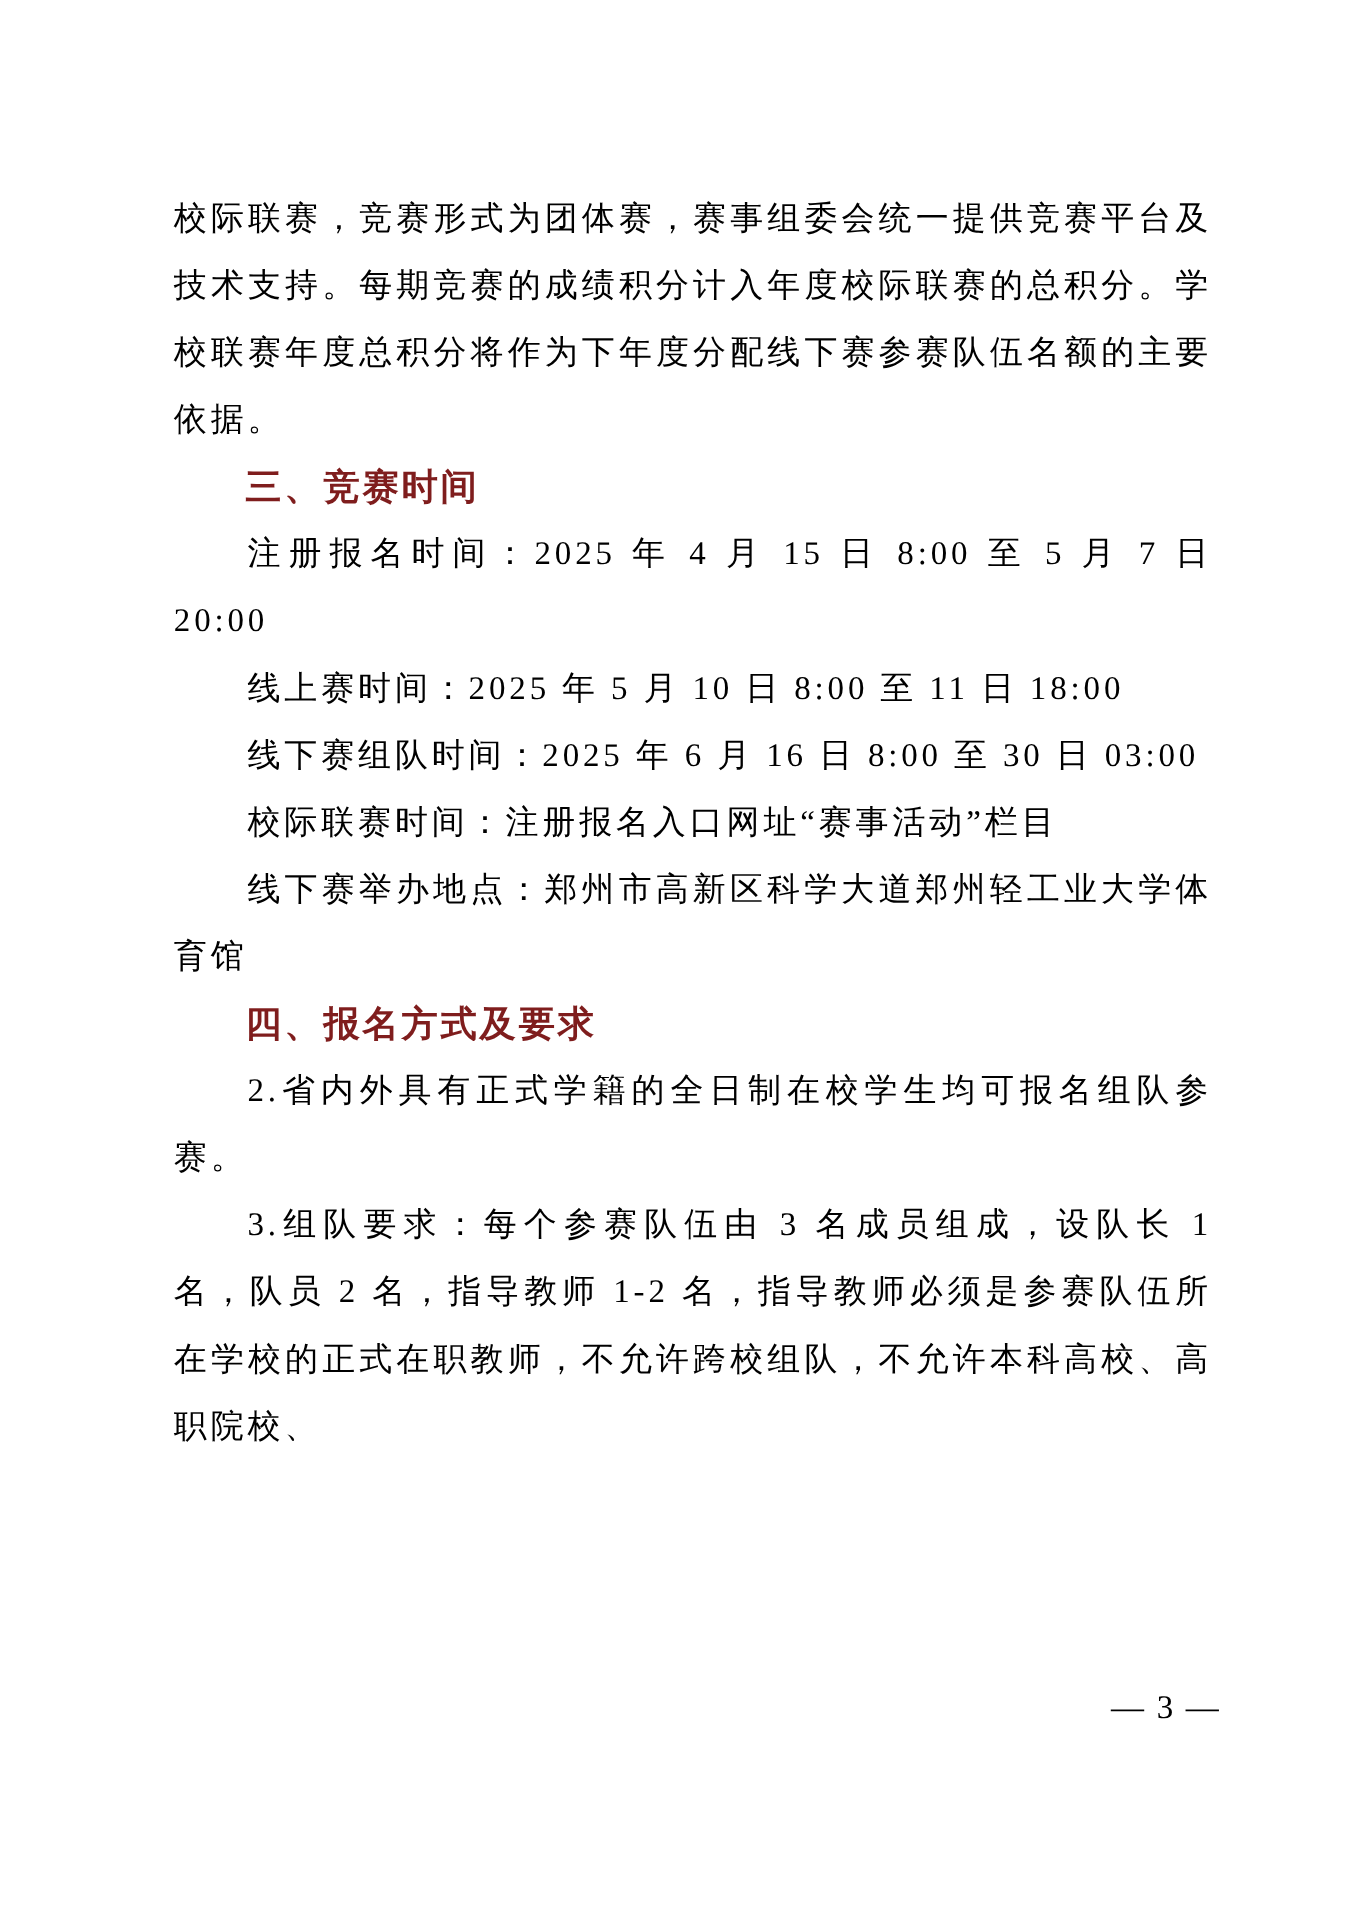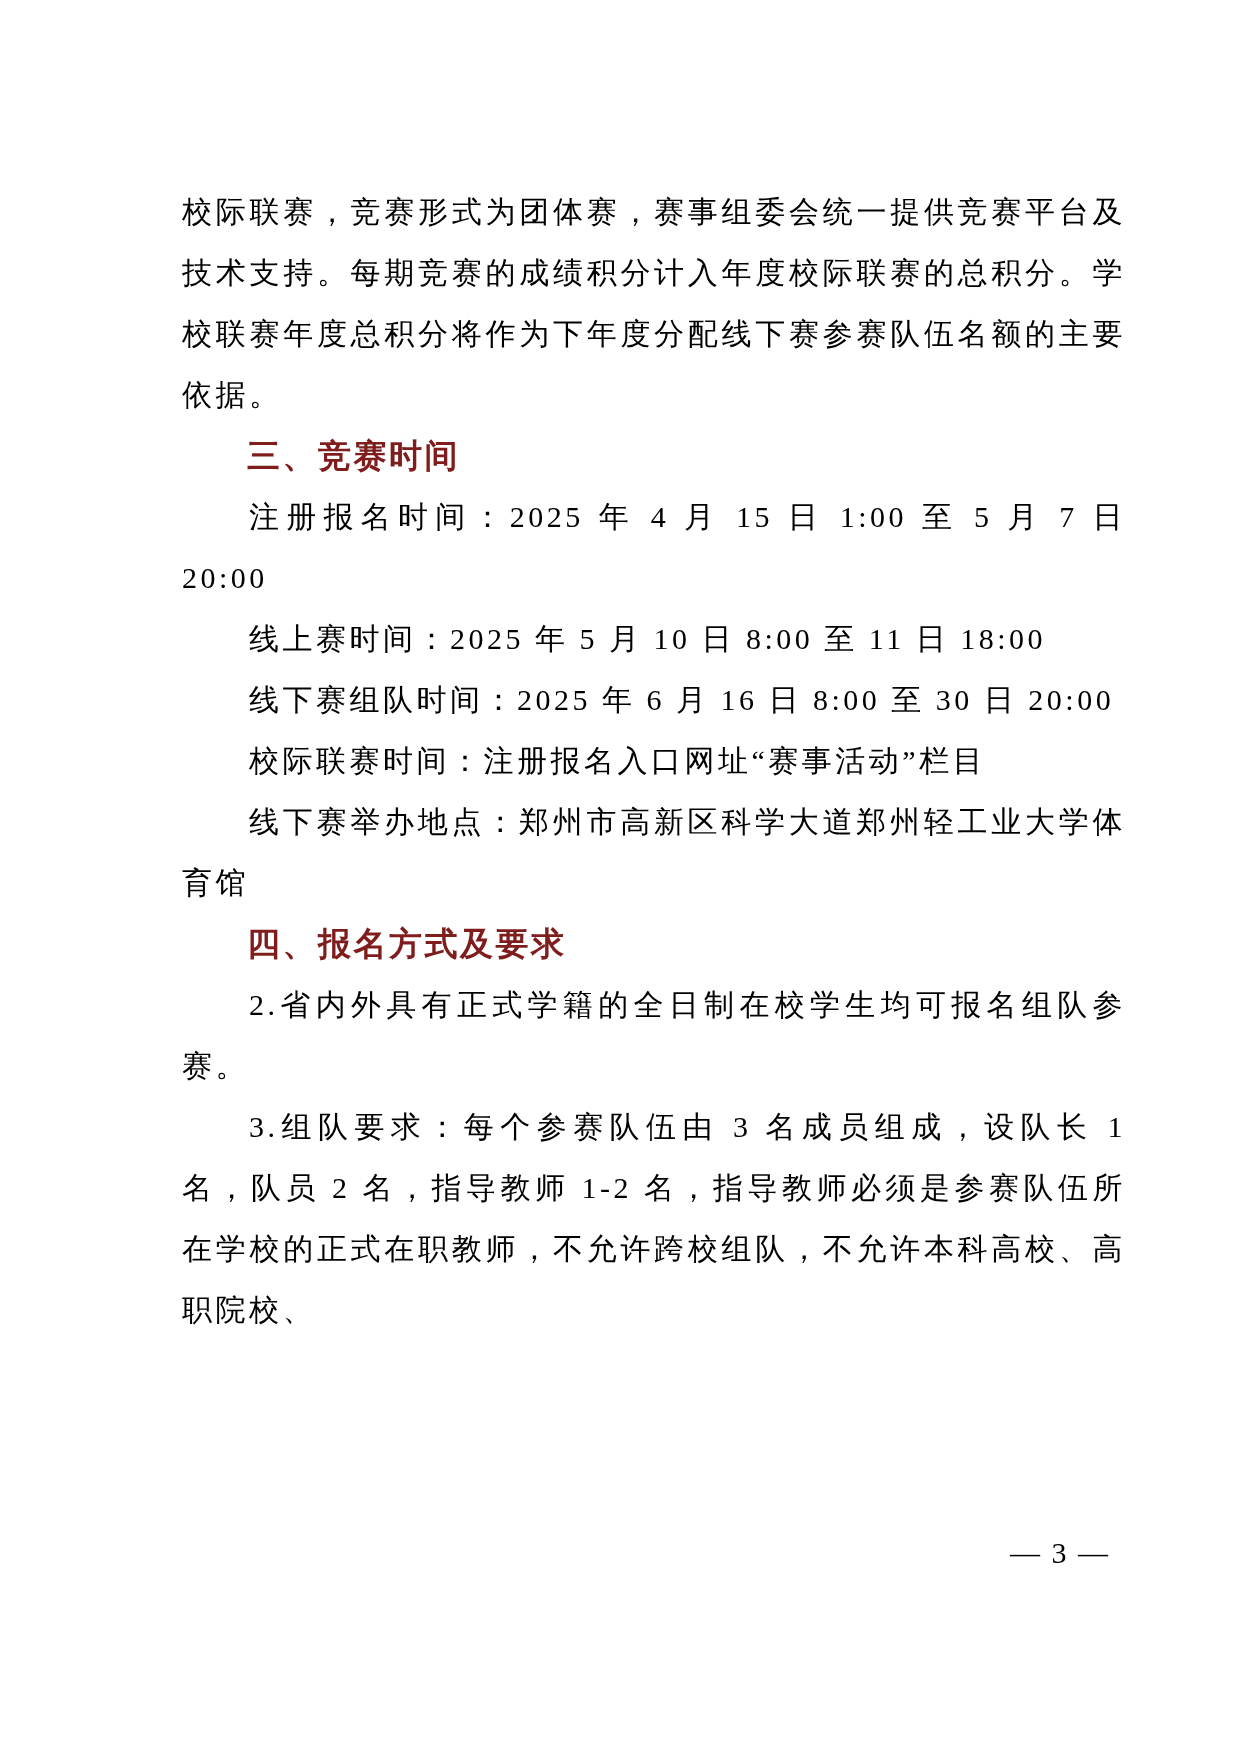--- a/index.html
+++ b/index.html
@@ -12,23 +12,22 @@
     width: 1240px;
     height: 1753px;
     background: #ffffff;
     overflow: hidden;
     color: #000000;
     font-family: "Liberation Serif", "DejaVu Serif", serif;
   }
   .content {
     position: absolute;
     left: 158px;
-    top: 181px;
+    top: 168px;
     width: 944px;
-    margin-left: 24px;
   }
   .para {
     margin: 0;
     font-size: 30px;
     line-height: 61px;
     letter-spacing: 3.5px;
     text-align: justify;
     color: #000000;
   }
   .para.indent {
@@ -56,23 +55,23 @@
     font-family: "Liberation Serif", "DejaVu Serif", serif;
   }
 </style>
 </head>
 <body>
 
 <div class="page">
   <div class="content">
     <p class="para">校际联赛，竞赛形式为团体赛，赛事组委会统一提供竞赛平台及技术支持。每期竞赛的成绩积分计入年度校际联赛的总积分。学校联赛年度总积分将作为下年度分配线下赛参赛队伍名额的主要依据。</p>
     <p class="heading">三、竞赛时间</p>
-    <p class="para indent">注册报名时间：2025 年 4 月 15 日 1:00 至 5 月 7 日 20:00</p>
+    <p class="para indent">注册报名时间：2025 年 4 月 15 日 8:00 至 5 月 7 日 20:00</p>
     <p class="para indent">线上赛时间：2025 年 5 月 10 日 8:00 至 11 日 18:00</p>
-    <p class="para indent">线下赛组队时间：2025 年 6 月 16 日 8:00 至 30 日 20:00</p>
+    <p class="para indent">线下赛组队时间：2025 年 6 月 16 日 8:00 至 30 日 03:00</p>
     <p class="para indent">校际联赛时间：注册报名入口网址“赛事活动”栏目</p>
     <p class="para indent">线下赛举办地点：郑州市高新区科学大道郑州轻工业大学体育馆</p>
     <p class="heading">四、报名方式及要求</p>
     <p class="para indent">2.省内外具有正式学籍的全日制在校学生均可报名组队参赛。</p>
     <p class="para indent">3.组队要求：每个参赛队伍由 3 名成员组成，设队长 1 名，队员 2 名，指导教师 1-2 名，指导教师必须是参赛队伍所在学校的正式在职教师，不允许跨校组队，不允许本科高校、高职院校、</p>
   </div>
 
   <div class="page-number">— 3 —</div>
 </div>
 

